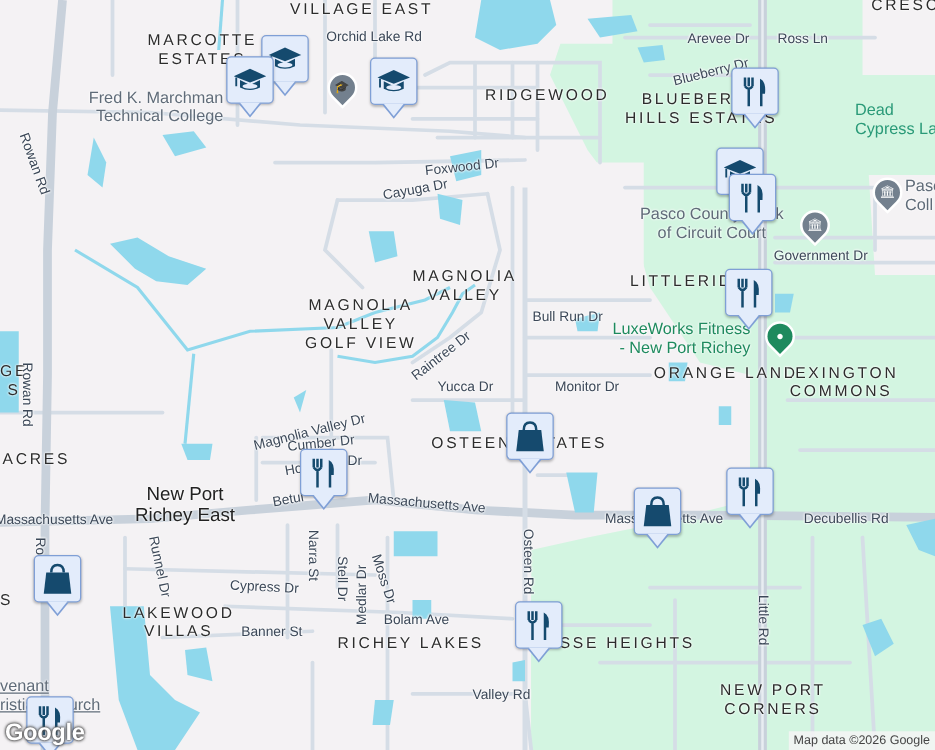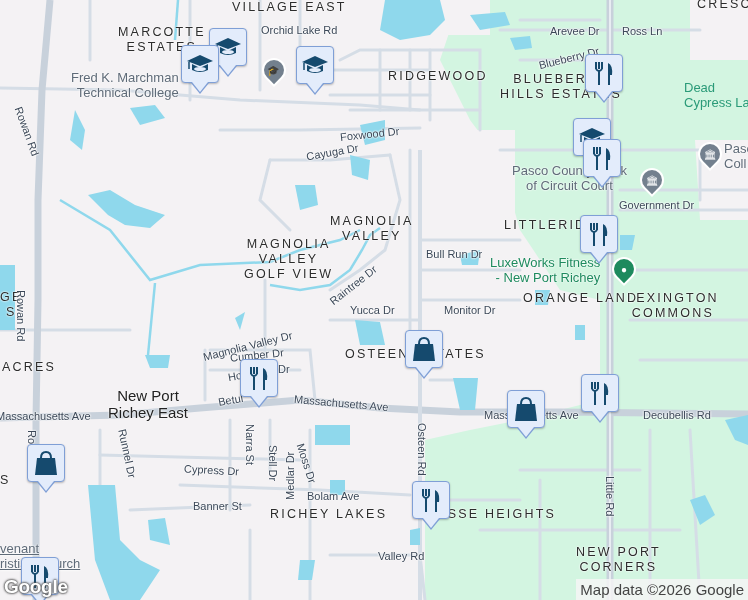--- a/index.html
+++ b/index.html
@@ -12,21 +12,21 @@
   .poi{position:absolute;white-space:pre;color:#5f6b78;font-size:13px;line-height:15px;text-shadow:0 0 2px #fff,0 0 2px #fff;}
   .poi-green{position:absolute;white-space:pre;color:#1e8a5e;font-size:13px;line-height:15px;text-shadow:0 0 2px #fff,0 0 2px #fff;}
   .park{position:absolute;white-space:pre;text-align:center;color:#2a9a78;font-size:13px;line-height:15px;}
   .marker{position:absolute;width:36px;height:36px;background:#e3ecfb;border:1px solid #7f9fd6;border-radius:4px;box-shadow:0 1px 2px rgba(0,0,0,.25);cursor:pointer;}
   .marker::after{content:"";position:absolute;left:10px;bottom:-10px;width:0;height:0;border-left:8px solid transparent;border-right:8px solid transparent;border-top:10px solid #e3ecfb;}
   .marker::before{content:"";position:absolute;left:9px;bottom:-12px;width:0;height:0;border-left:9px solid transparent;border-right:9px solid transparent;border-top:11px solid #7f9fd6;}
   .marker svg{position:absolute;left:4px;top:4px;width:28px;height:28px;}
   .pin{position:absolute;width:20px;height:20px;border-radius:50% 50% 50% 0;transform:rotate(-45deg);box-shadow:0 0 0 2px #fff;}
   .pin span{position:absolute;left:0;top:0;width:20px;height:20px;transform:rotate(45deg);display:flex;align-items:center;justify-content:center;color:#fff;font-size:10px;}
   .google{position:absolute;left:4px;top:576px;font-size:19px;font-weight:bold;color:#fff;letter-spacing:-0.3px;text-shadow:0 0 2px #555,0 0 2px #555,0 0 3px #555;}
-  .attrib{position:absolute;right:0;bottom:0;background:rgba(245,245,245,.85);color:#444;font-size:15px;padding:2px 4px;}
+  .attrib{position:absolute;right:0;bottom:0;background:rgba(245,245,245,.85);color:#444;font-size:10px;padding:2px 4px;}
 </style>
 </head>
 <body>
 
 <div id="map">
 
   <svg class="base" width="748" height="600">
 
     <g fill="#d3f5e1">
       <path d="M455 0 L748 0 L748 600 L425 600 L425 440 L470 430 L520 420 L560 410 L600 400 L600 300 L560 290 L520 230 L500 160 L470 120 L440 60 L450 30 Z"></path>
@@ -159,20 +159,22 @@
 VALLEY
 GOLF VIEW</div>
   <div class="area" style="left:504px;top:218px;">LITTLERIDGE</div>
   <div class="area" style="left:523px;top:291px;">ORANGE LAND</div>
   <div class="area" style="left:627px;top:291px;">LEXINGTON
 COMMONS</div>
   <div class="area" style="left:345px;top:347px;">OSTEEN ESTATES</div>
   <div class="area" style="left:2px;top:360px;">ACRES</div>
   <div class="area" style="left:0px;top:290px;">GE
 S</div>
+  <div class="area" style="left:98px;top:483px;">LAKEWOOD
+VILLAS</div>
   <div class="area" style="left:270px;top:507px;">RICHEY LAKES</div>
   <div class="area" style="left:426px;top:507px;">FOSSE HEIGHTS</div>
   <div class="area" style="left:576px;top:545px;">NEW PORT
 CORNERS</div>
   <div class="area" style="left:697px;top:-3px;">CRESCE</div>
   <div class="area" style="left:0px;top:473px;">S</div>
 
   <div class="city" style="left:108px;top:387px;">New Port
 Richey East</div>
 

